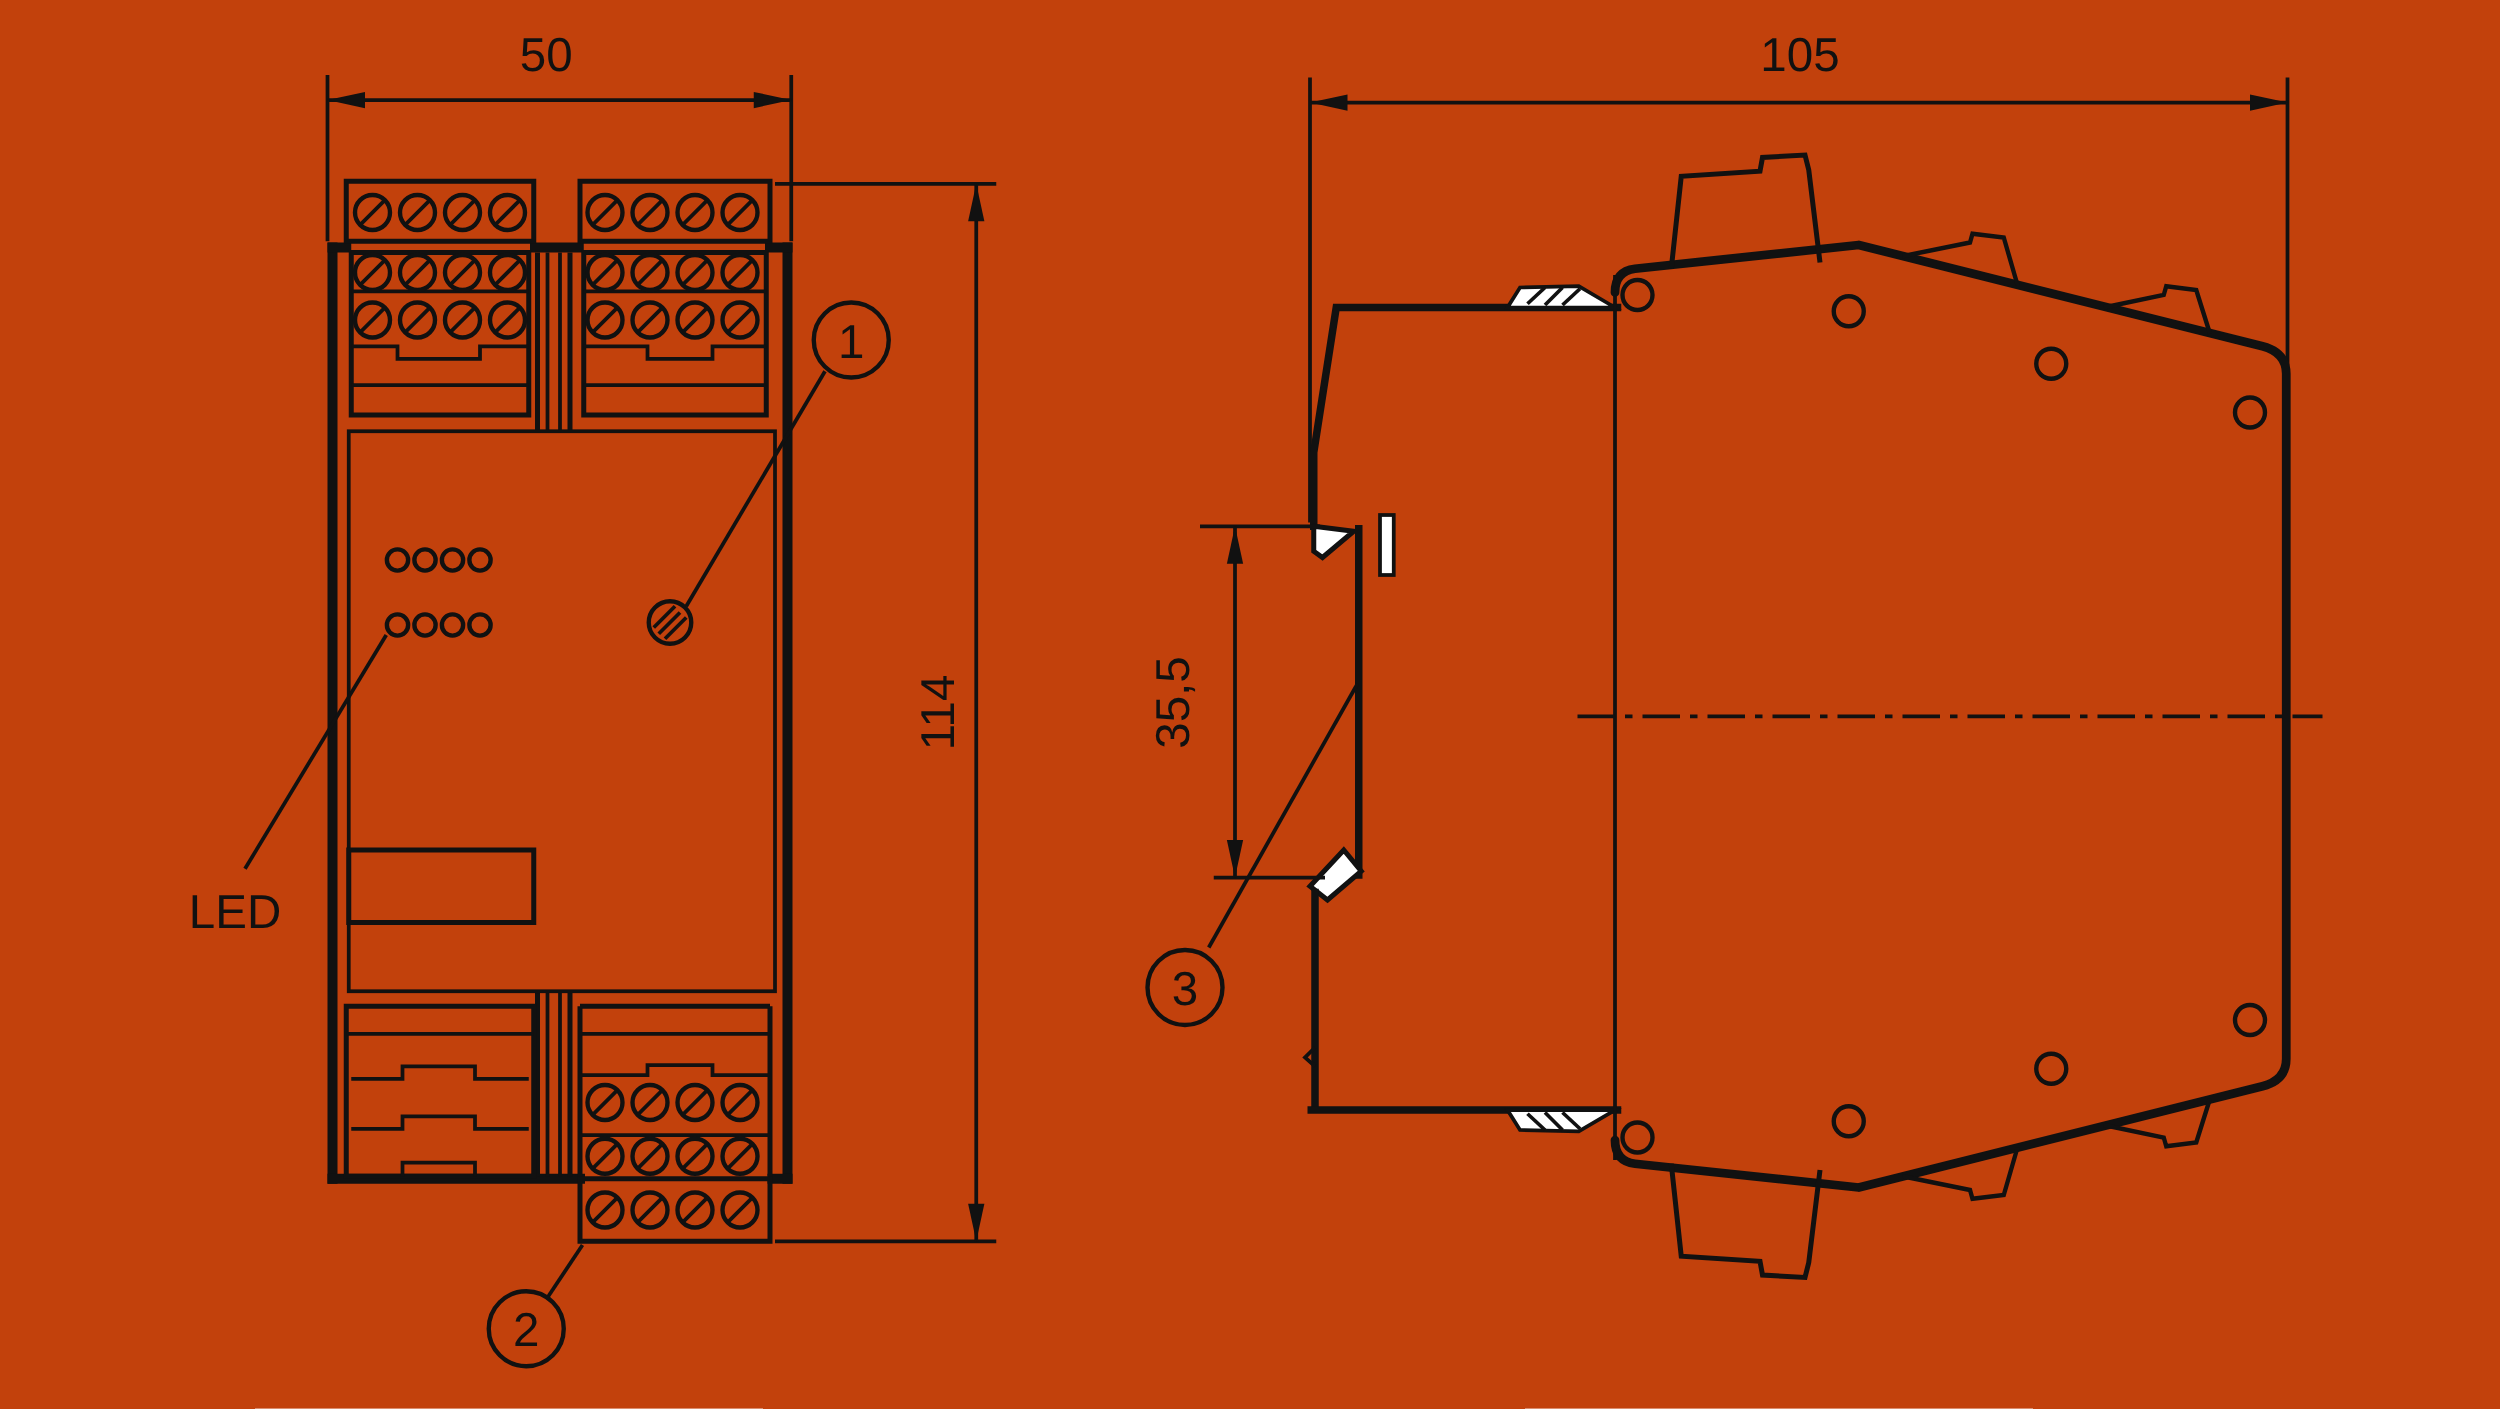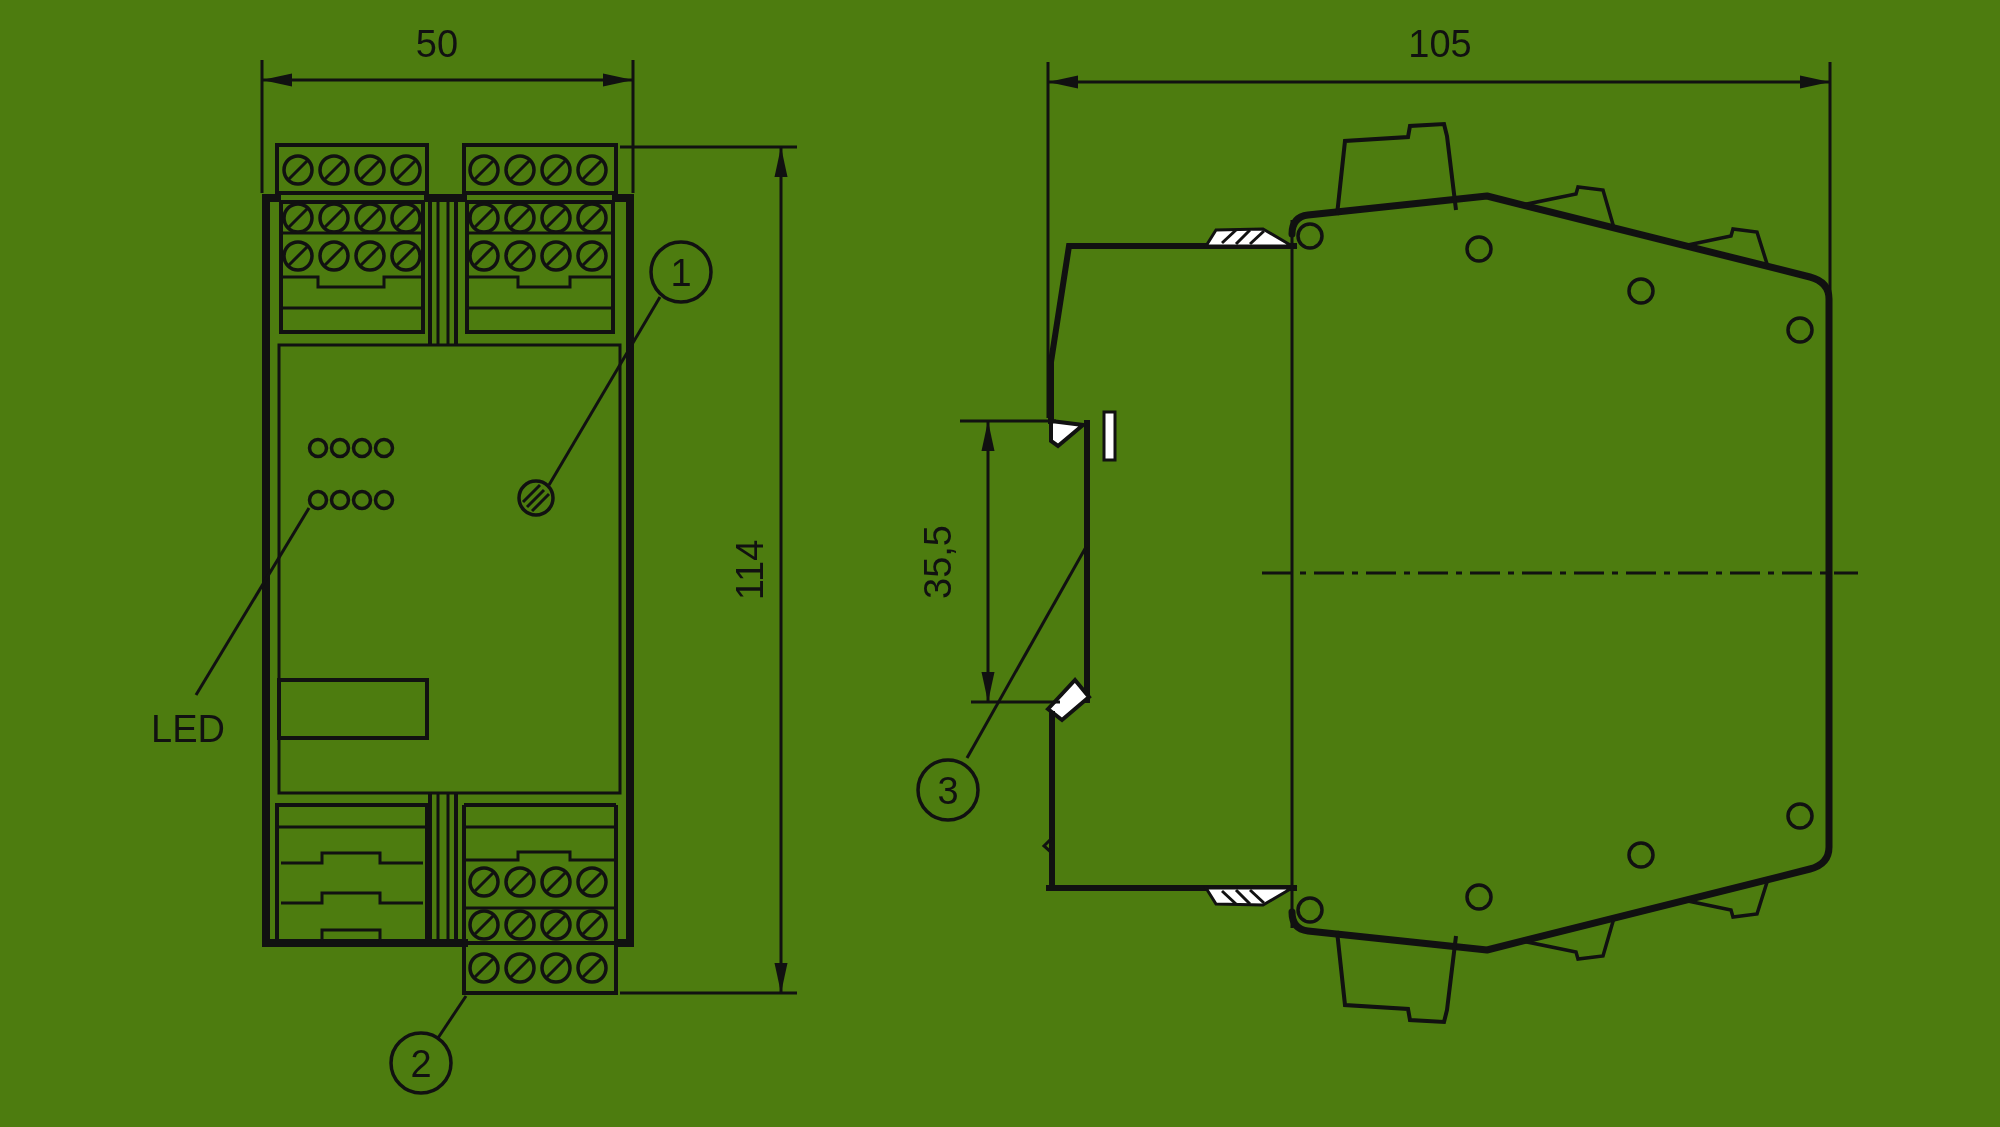--- a/index.html
+++ b/index.html
@@ -1,16 +1,16 @@
 <!DOCTYPE html>
 <html><head>
 <meta charset="utf-8">
 <style>
   html,body{margin:0;padding:0;background:#ffffff;}
-  .stage{position:relative;width:2000px;height:1127px;background:#4d7c0f;overflow:hidden;
+  .stage{position:relative;width:2000px;height:1127px;background:#c2410c;overflow:hidden;
          font-family:"Liberation Sans", sans-serif;}
   svg{display:block;}
   text{fill:#111111;font-family:"Liberation Sans","DejaVu Sans",sans-serif;}
   .dim-text{font-size:38px;}
   .callout-text{font-size:38px;}
   .ln{stroke:#111111;fill:none;}
   .thick{stroke-width:8;}
   .body7{stroke-width:7;stroke-linejoin:round;stroke-linecap:round;}
   .med{stroke-width:4;}
   .med6{stroke-width:6;stroke-linecap:square;}

